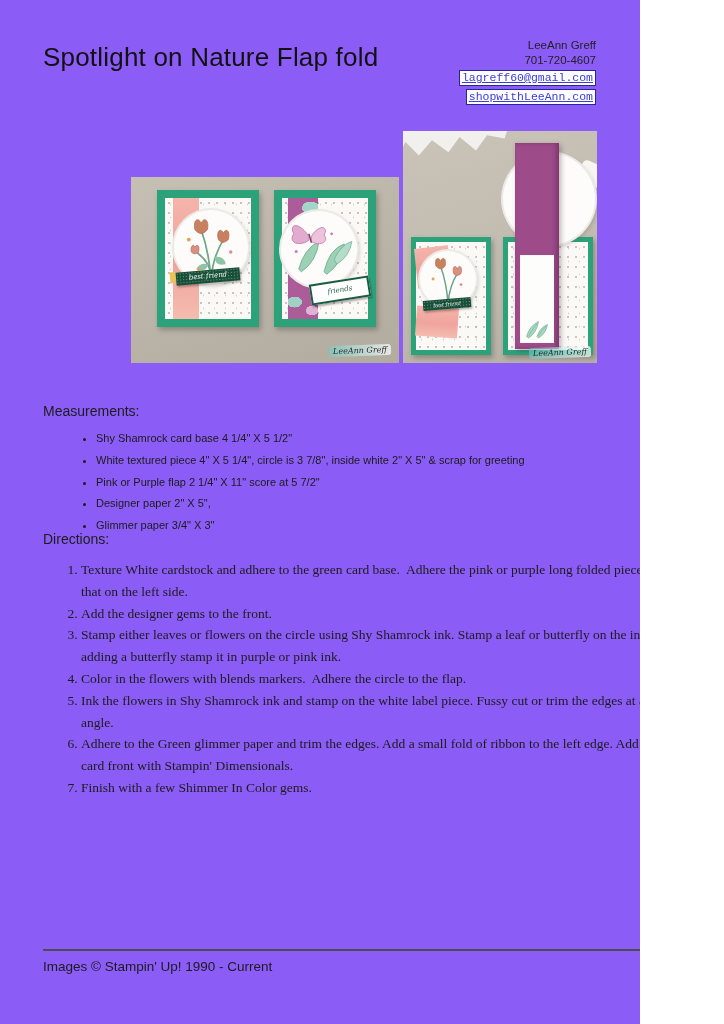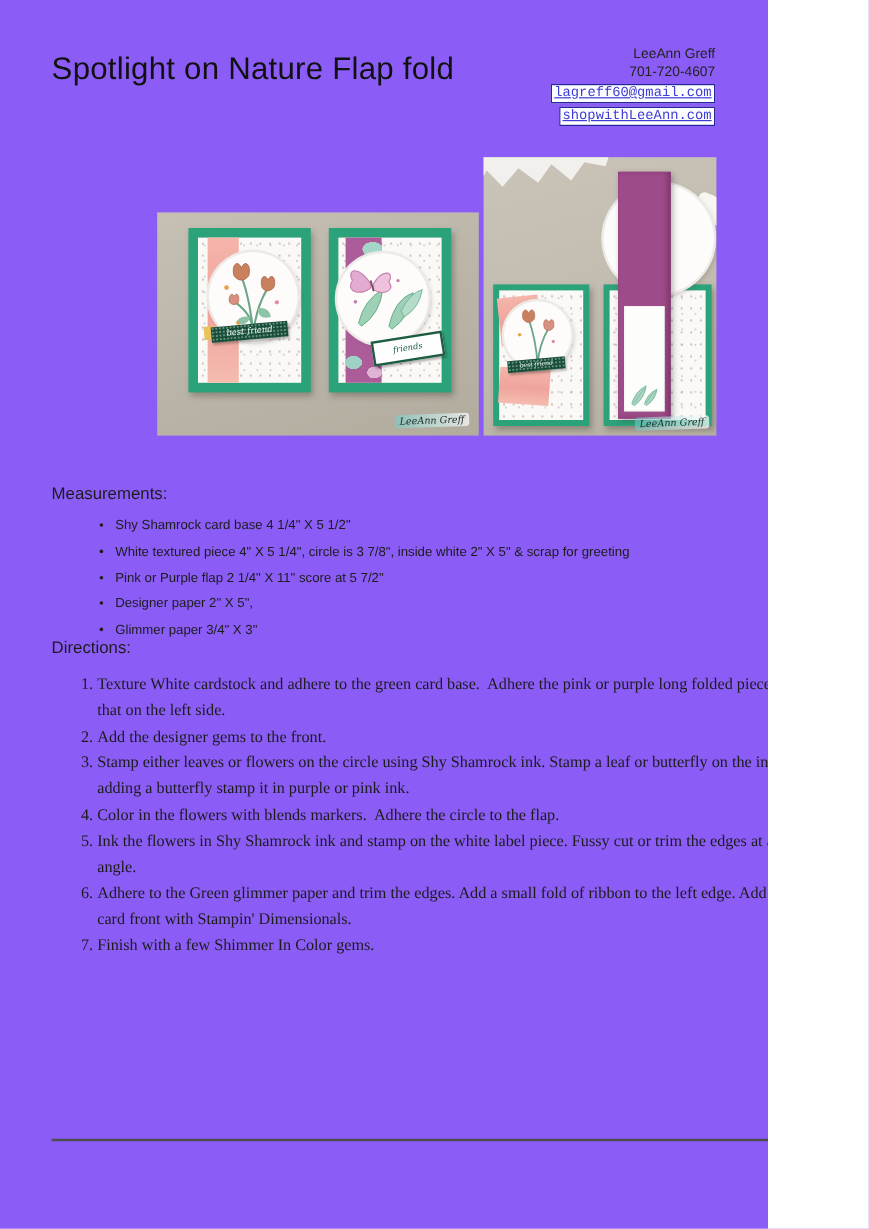--- a/index.html
+++ b/index.html
@@ -179,14 +179,15 @@
     <li>Texture White cardstock and adhere to the green card base.  Adhere the pink or purple long folded piece over that on the left side.</li>
     <li>Add the designer gems to the front.</li>
     <li>Stamp either leaves or flowers on the circle using Shy Shamrock ink. Stamp a leaf or butterfly on the inside. If adding a butterfly stamp it in purple or pink ink.</li>
     <li>Color in the flowers with blends markers.  Adhere the circle to the flap.</li>
     <li>Ink the flowers in Shy Shamrock ink and stamp on the white label piece. Fussy cut or trim the edges at an angle.</li>
     <li>Adhere to the Green glimmer paper and trim the edges. Add a small fold of ribbon to the left edge. Add to the card front with Stampin' Dimensionals.</li>
     <li>Finish with a few Shimmer In Color gems.</li>
   </ol>
 
   <div class="footer-rule"></div>
+  <div class="footer-text">Images © Stampin' Up! 1990 - Current</div>
 
 </div>
 
 </body></html>

